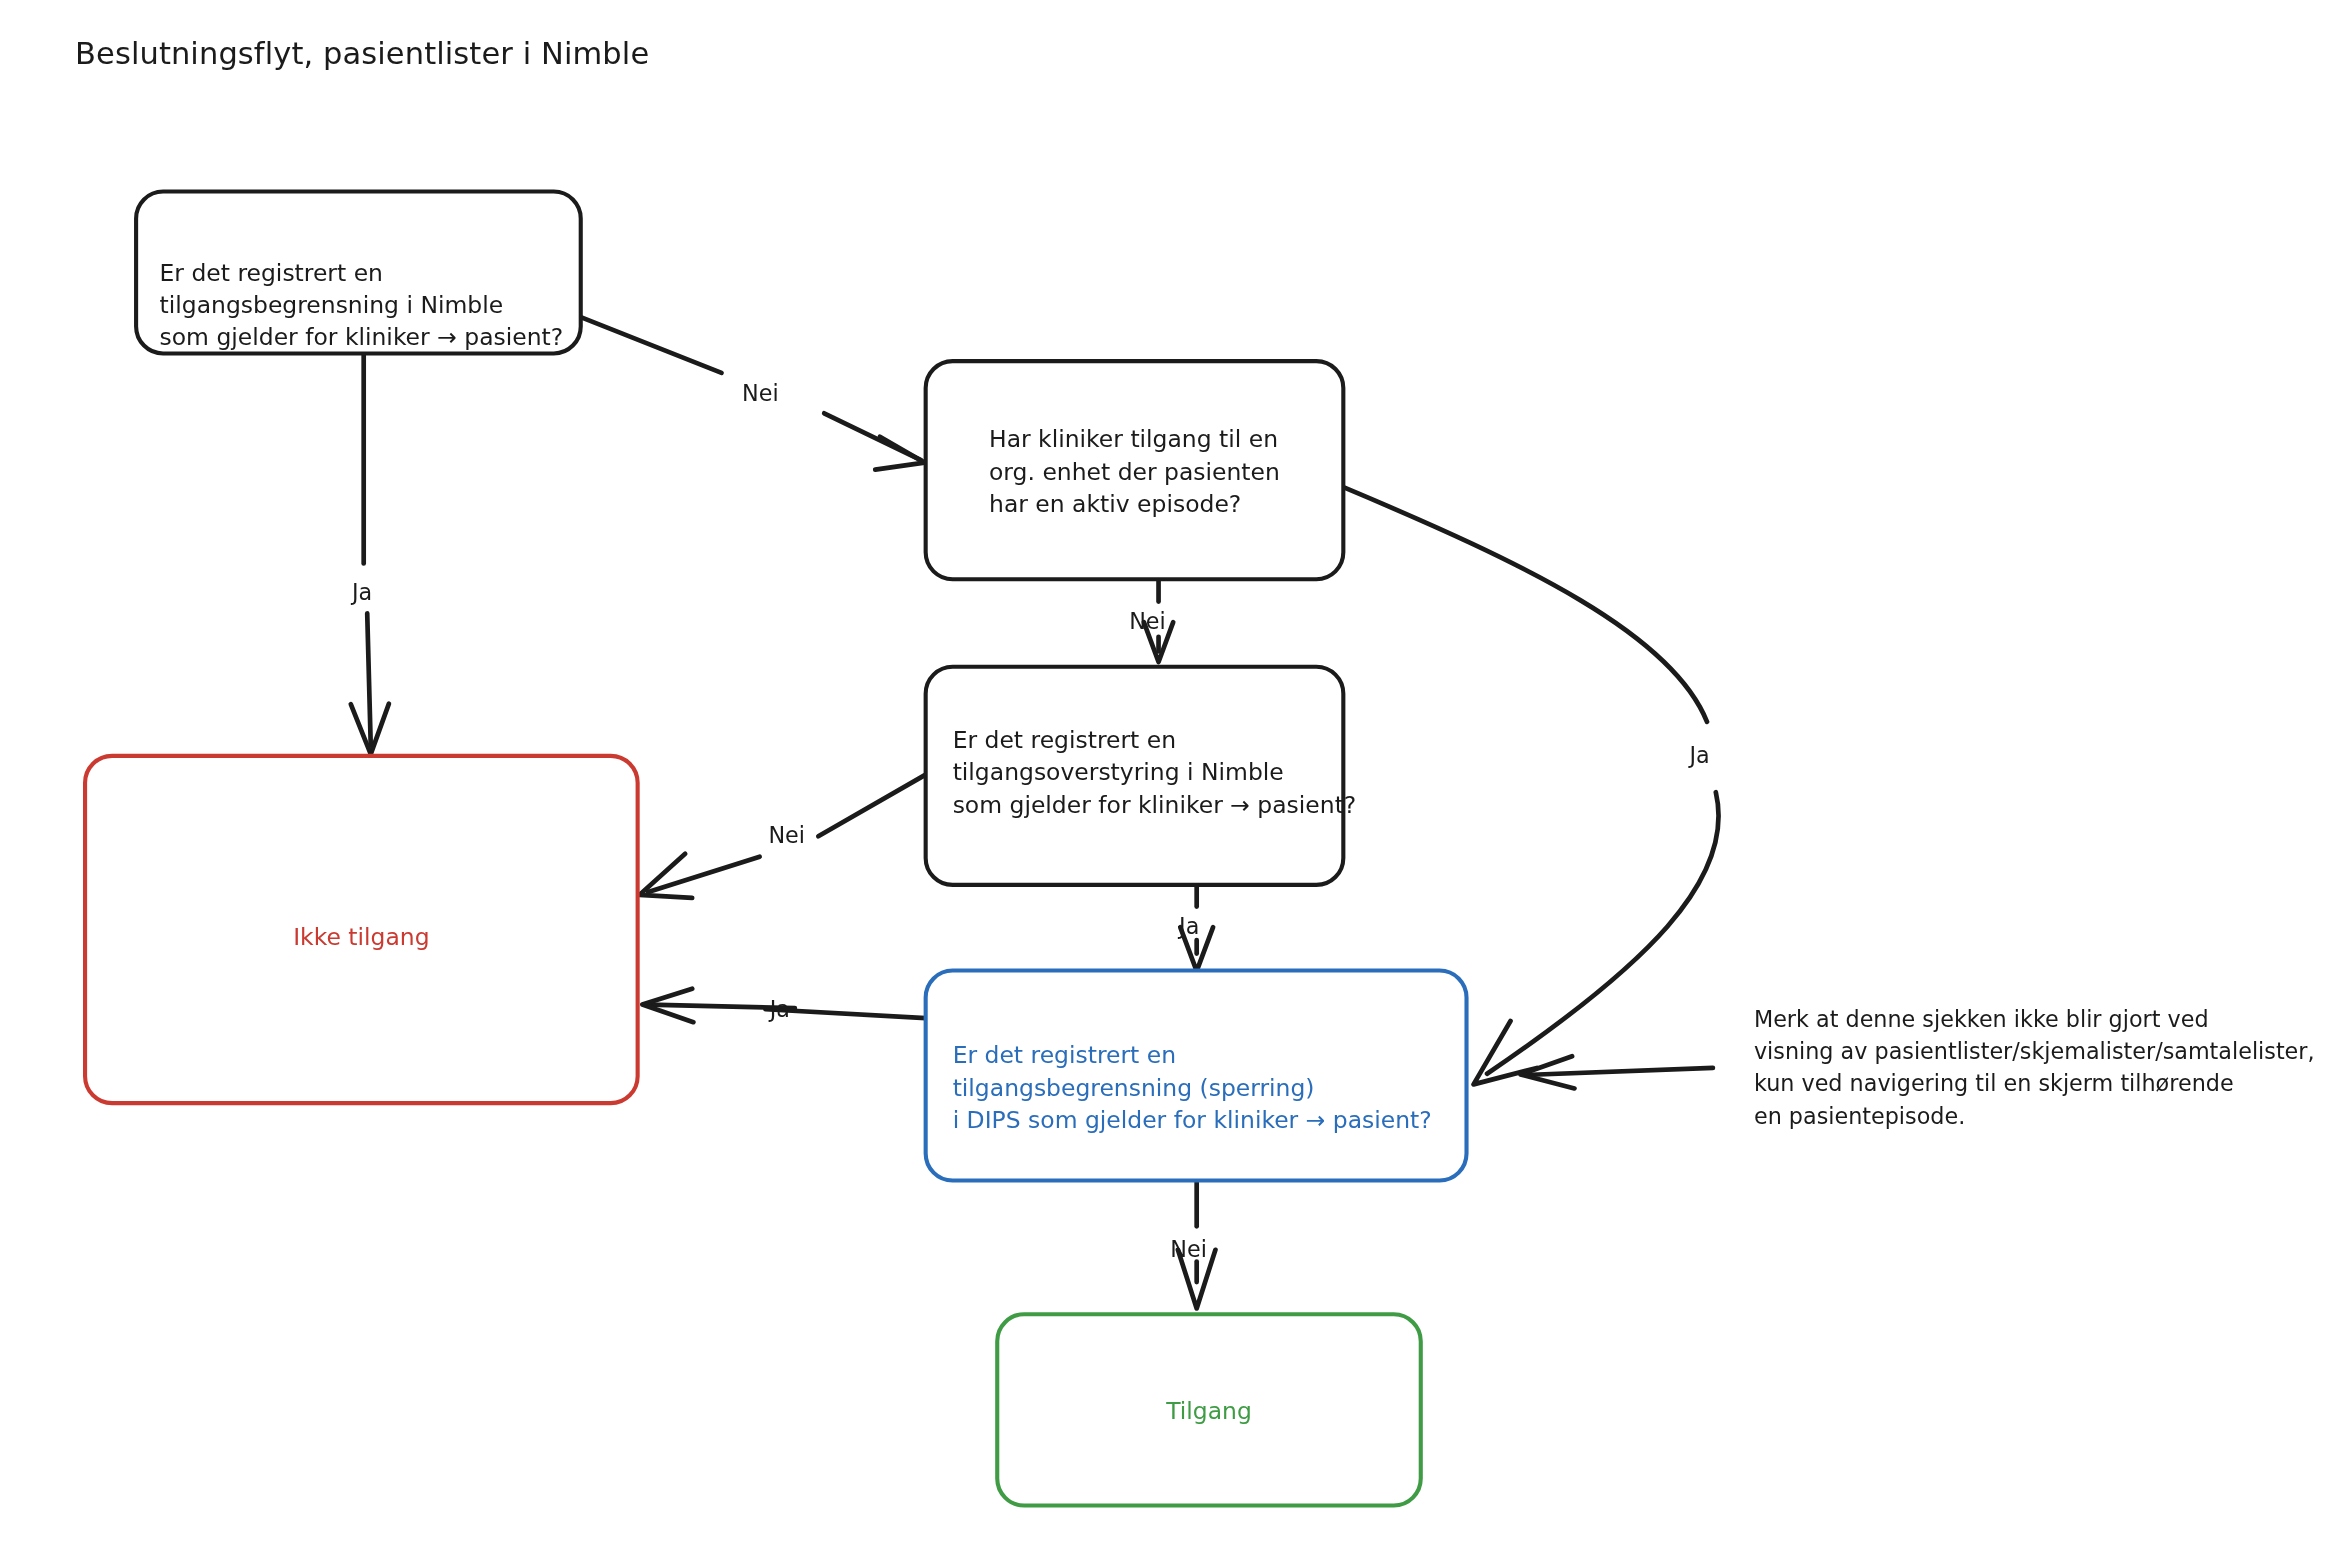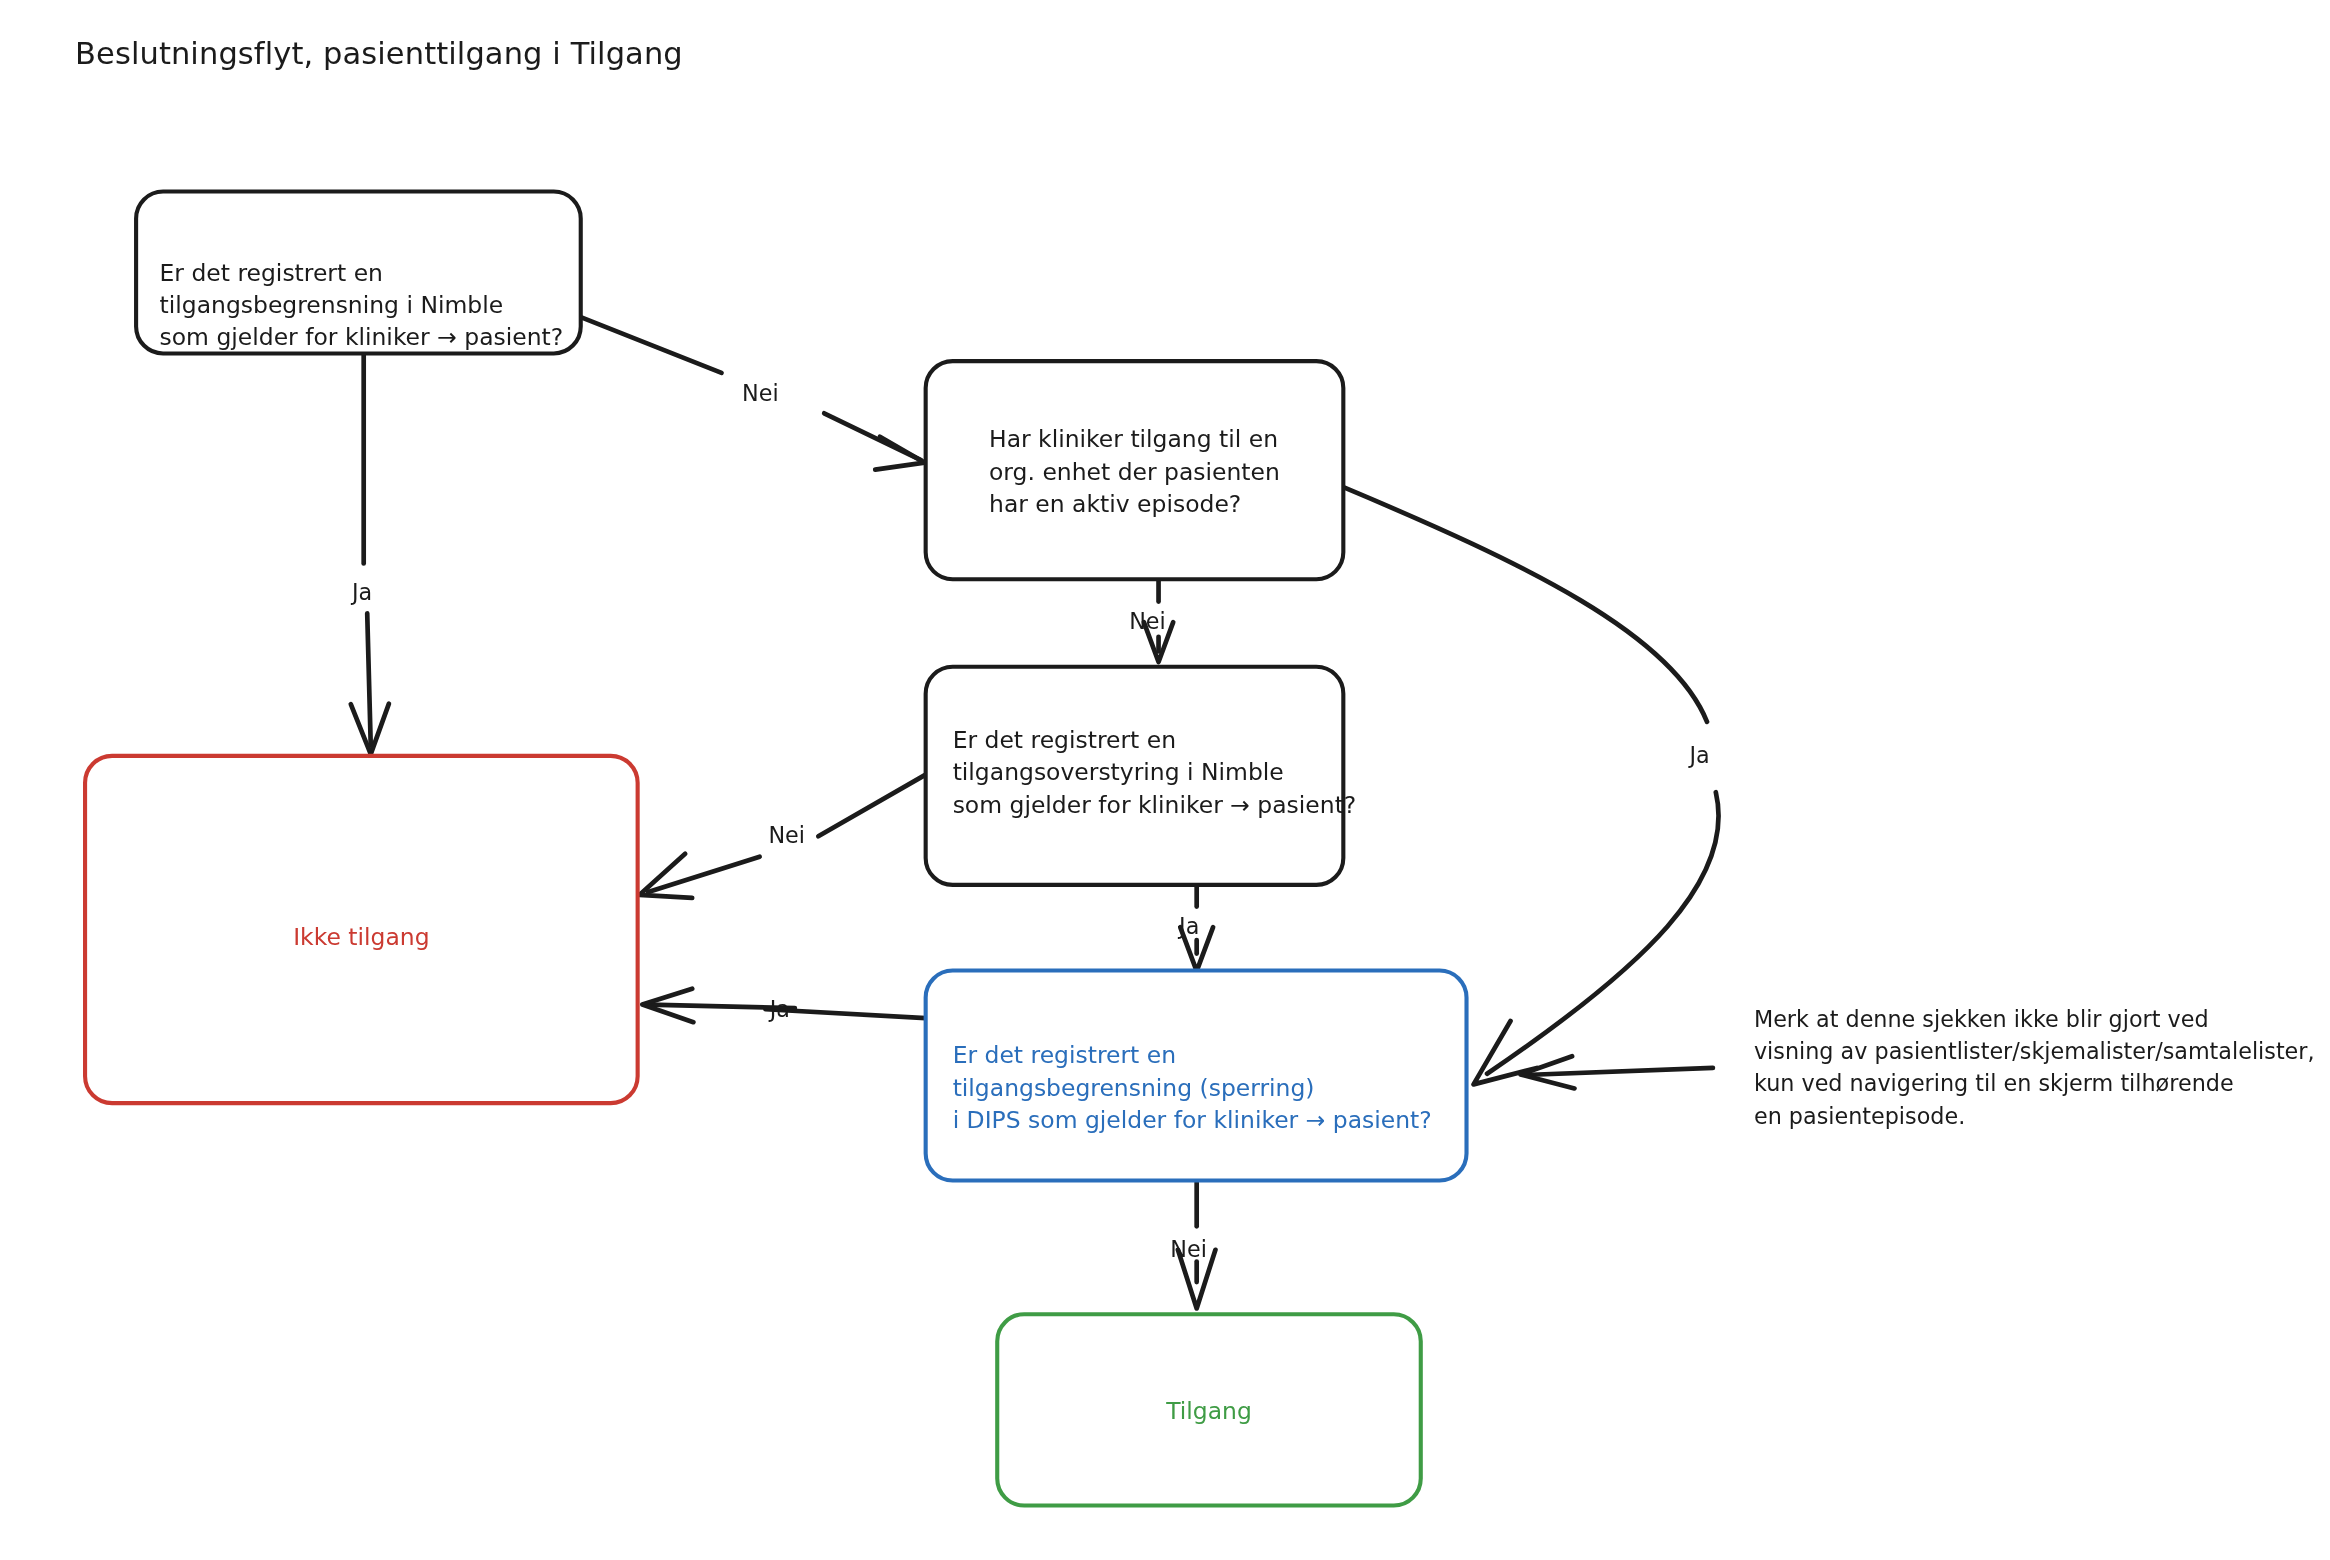--- a/index.html
+++ b/index.html
@@ -64,21 +64,21 @@
     fill: none;
     stroke: #1b1b1b;
     stroke-width: 8;
     stroke-linecap: round;
     stroke-linejoin: round;
   }
 </style>
 </head>
 <body>
 
-<div class="diagram-title">Beslutningsflyt, pasienttilgang i Tilgang</div>
+<div class="diagram-title">Beslutningsflyt, pasientlister i Nimble</div>
 
 <svg id="canvas" viewBox="0 0 3972 2660">
 
   <g>
     <path class="edge" d="M 990 540 L 1230 635"></path>
     <path class="edge" d="M 1405 704 L 1570 784"></path>
     <path class="arrowhead" d="M 1500 744 L 1576 788 L 1492 800"></path>
   </g>
 
   <g>

